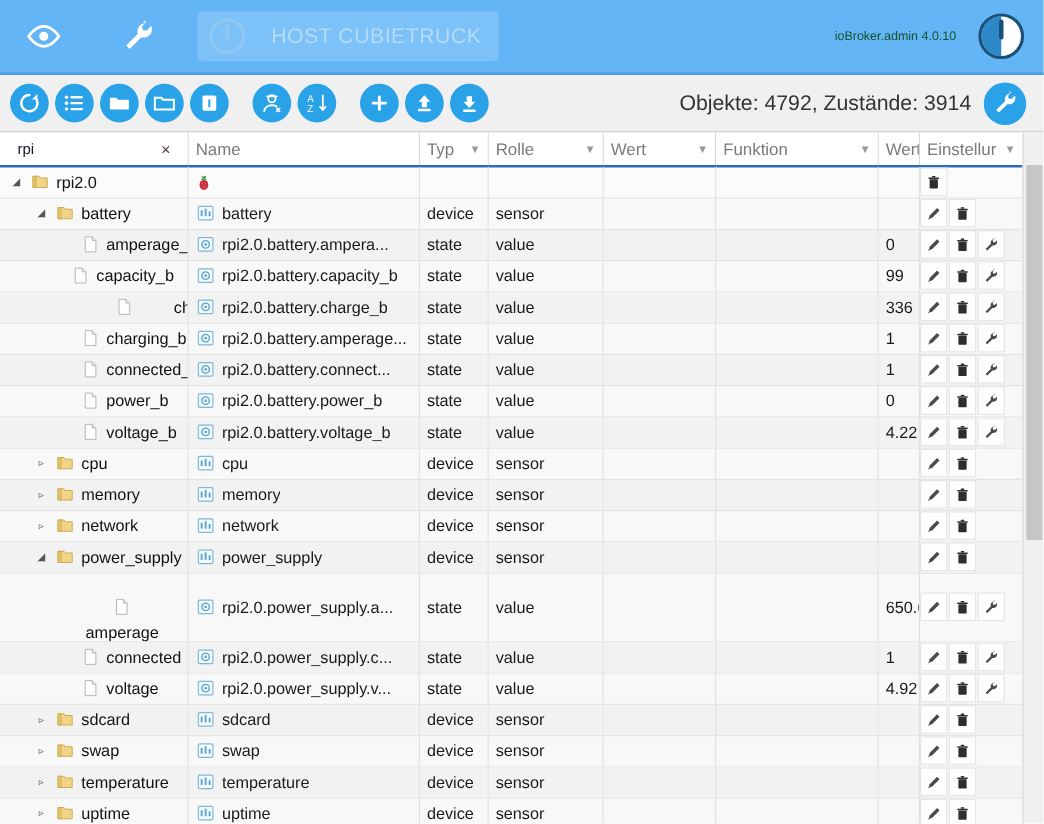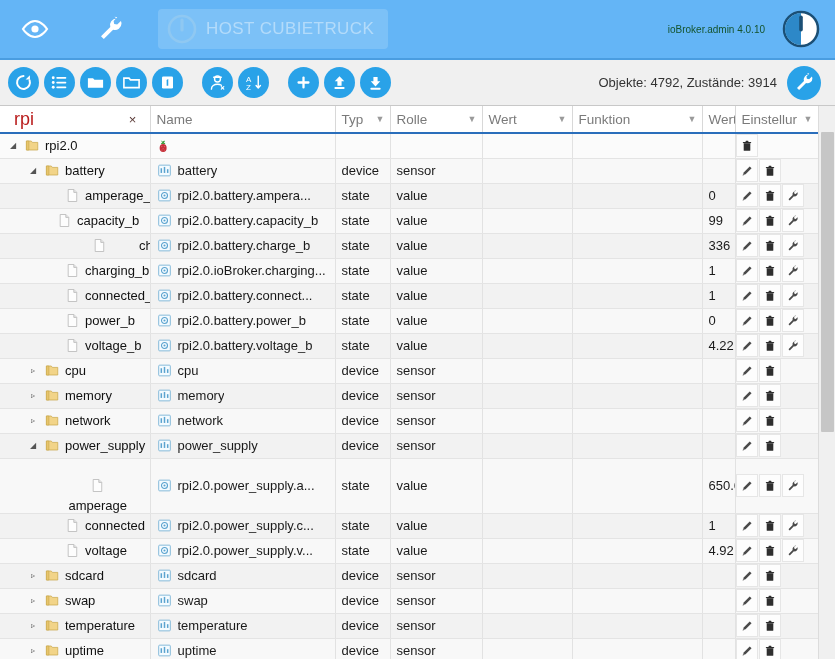--- a/index.html
+++ b/index.html
@@ -23,21 +23,21 @@
   }
   .hdr-icon-btn {
     width: 46px; height: 46px;
     display: flex; align-items: center; justify-content: center;
     cursor: pointer;
     border-radius: 3px;
   }
   .hdr-icon-btn svg { display: block; }
   .host-btn {
     display: flex; align-items: center;
-    gap: 8px;
+    gap: 19px;
     background: rgba(255,255,255,0.16);
     border-radius: 4px;
     height: 40px;
     padding: 0 14px 0 8px;
     margin-left: 24px;
     cursor: pointer;
   }
   .host-btn-label {
     color: rgba(255,255,255,0.42);
     font-size: 17px;
@@ -72,21 +72,21 @@
     border-radius: 50%;
     background: #29a2e8;
     display: flex; align-items: center; justify-content: center;
     margin-right: 5px;
     cursor: pointer;
     flex: 0 0 auto;
   }
   .tb-gap { width: 14px; flex: 0 0 auto; }
   .tb-spacer { flex: 1 1 auto; }
   .tb-stats {
-    font-size: 13px;
+    font-size: 17px;
     color: #333;
     margin-right: 10px;
     white-space: nowrap;
   }
   .tb-wrench {
     width: 34px; height: 34px;
     border-radius: 50%;
     background: #29a2e8;
     display: flex; align-items: center; justify-content: center;
     margin-right: 6px;
@@ -136,22 +136,22 @@
     padding: 0;
   }
   .filter-inner {
     display: flex; align-items: center;
     height: 26px;
     width: 100%;
   }
   .filter-text {
     flex: 1;
     padding-left: 8px;
-    color: #b91c1c;
-    font-size: 18px;
+    color: #0f172a;
+    font-size: 12px;
   }
   .filter-x {
     width: 22px;
     text-align: center;
     color: #5a3a36;
     font-size: 13px;
     cursor: pointer;
   }
 
   table.objtable td {
@@ -675,21 +675,21 @@
               <span class="tree-label">charging_b</span>
             </div>
           </td>
           <td>
             <div class="name-cell-inner">
               <svg class="ico" width="15" height="15" viewBox="0 0 16 16">
                 <rect x="1.8" y="2.3" width="12.4" height="11.4" rx="1" fill="#f4fbff" stroke="#7fb6d8" stroke-width="1"></rect>
                 <circle cx="8" cy="8" r="3.2" fill="none" stroke="#5ba3cf" stroke-width="1.2"></circle>
                 <circle cx="8" cy="8" r="1.1" fill="#5ba3cf"></circle>
               </svg>
-              <span class="name-text">rpi2.0.ioBroker.charging...</span>
+              <span class="name-text">rpi2.0.battery.amperage...</span>
             </div>
           </td>
           <td>state</td>
           <td>value</td>
           <td></td>
           <td></td>
           <td class="val-cell" style="width: 163px;">1</td>
           <td class="act-cell">
             <div class="act-inner">
               <div class="act-btn">

